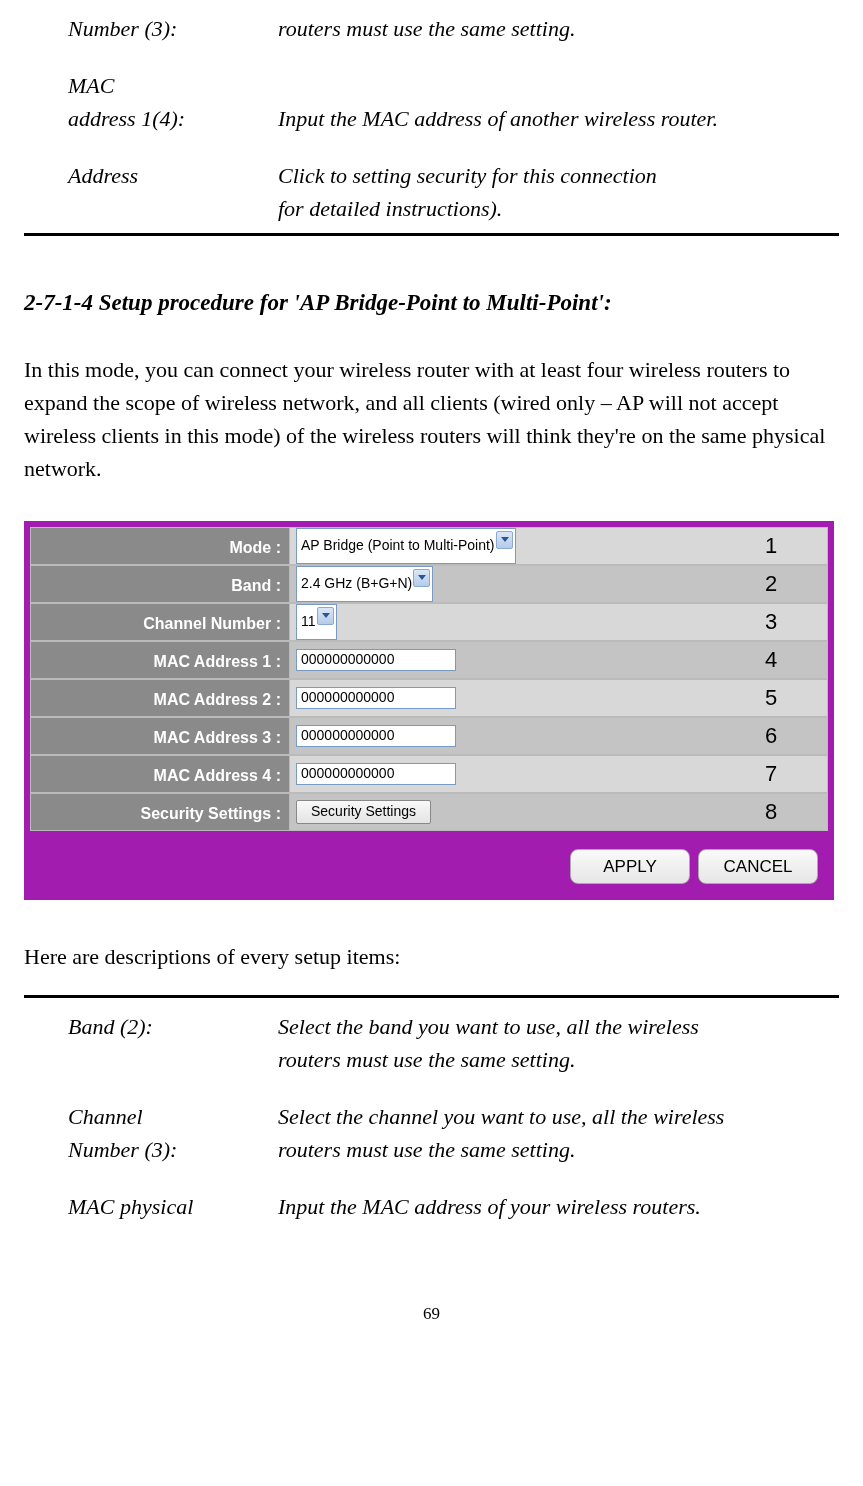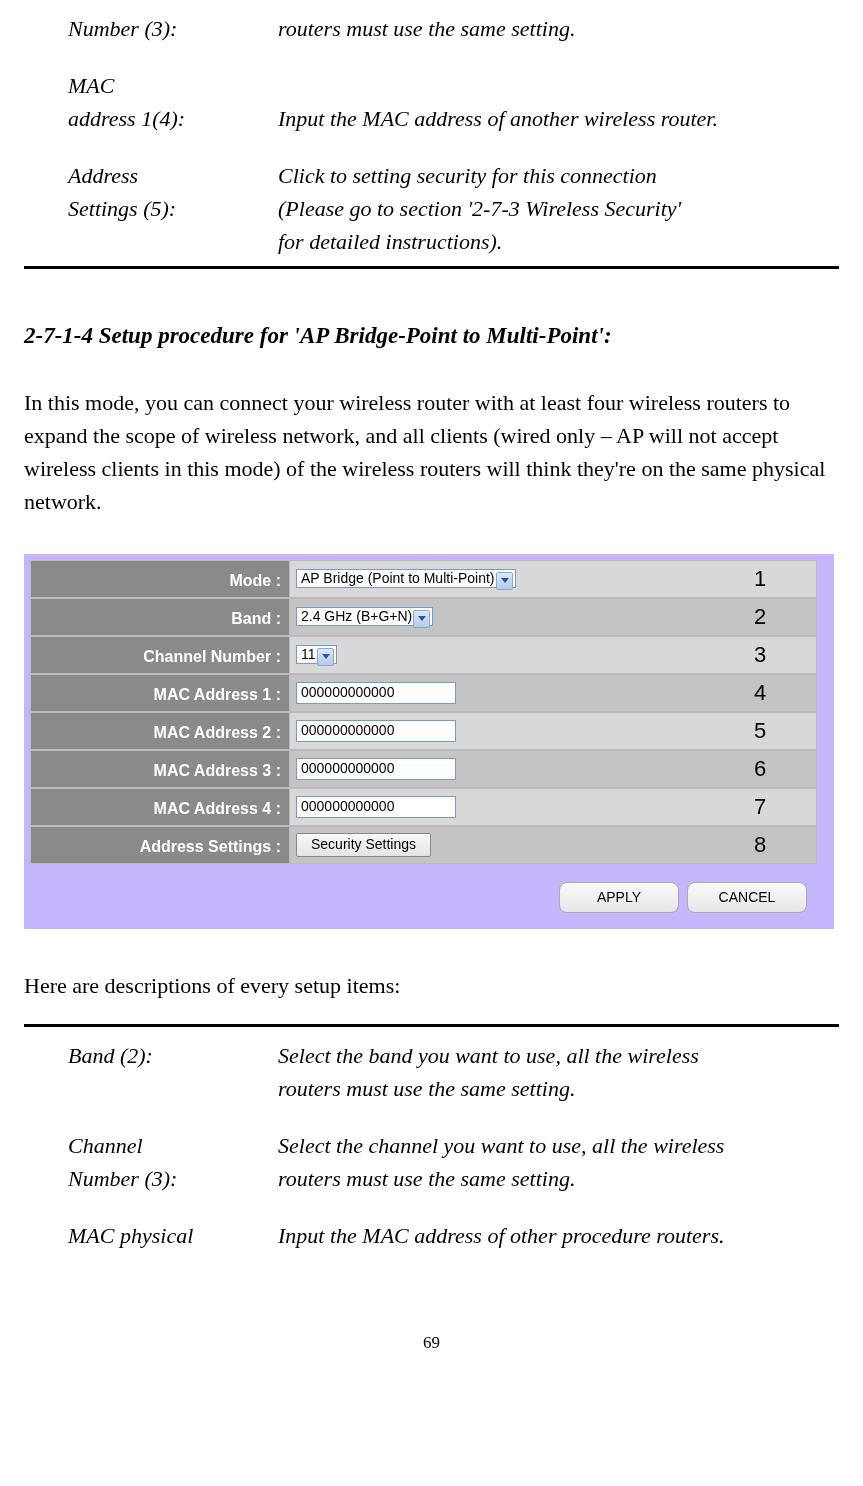--- a/index.html
+++ b/index.html
@@ -15,22 +15,22 @@
     .def-row { display: flex; align-items: flex-start; font-style: italic; margin-left: 44px; }
     .def-label { width: 210px; flex-shrink: 0; }
     .def-value { flex: 1; }
     .def-spacer { height: 24px; }
     hr.thick { border: none; border-top: 3px solid #000; margin: 8px 0 50px 0; }
     hr.thick2 { border: none; border-top: 3px solid #000; margin: 16px 0 12px 0; }
     .section-title { font-weight: bold; font-style: italic; margin: 16px 0 32px 0; font-size: 23px; }
     .body-text { font-style: normal; margin-bottom: 36px; }
     .figure-wrap { 
       width: 810px; 
-      background: #c4b5fd; 
-      padding: 6px 17px 16px 6px; 
+      background: #a21caf; 
+      padding: 6px 6px 16px 6px; 
       margin-bottom: 40px;
       position: relative;
       font-family: Arial, sans-serif;
       margin-top: 16px;
     }
     .figure-row {
       display: flex;
       align-items: stretch;
       height: 38px;
     }
@@ -57,21 +57,21 @@
     .figure-value-cell.alt { background: #c4c4c4; }
     .fake-select {
       background: #fff;
       border: 1px solid #7a9ac6;
       font-size: 14px;
       padding: 2px 20px 2px 4px;
       font-family: Arial, sans-serif;
       position: relative;
       display: inline-flex;
       align-items: center;
-      height: 19px;
+      height: 36px;
     }
     .fake-select::after {
       content: '';
       position: absolute;
       right: 2px;
       top: 2px;
       width: 15px;
       height: 16px;
       background: linear-gradient(#dbe7f6, #b5cbe8);
       border: 1px solid #8aa8d4;
@@ -121,21 +121,21 @@
     .figure-footer {
       display: flex;
       justify-content: flex-end;
       gap: 8px;
       padding: 18px 10px 0 0;
     }
     .main-button {
       background: linear-gradient(#fafafa, #e6e6e6);
       border: 1px solid #aaa;
       border-radius: 8px;
-      font-size: 14px;
+      font-size: 17px;
       font-family: Arial, sans-serif;
       padding: 4px 0;
       width: 120px;
       text-align: center;
       cursor: pointer;
     }
     .desc-intro { font-style: normal; margin-bottom: 22px; }
     .page-num { text-align: center; font-size: 17px; margin-top: 78px; font-style: normal; }
   </style>
 </head>
@@ -154,24 +154,20 @@
   <div class="def-row">
     <div class="def-label">address 1(4):</div>
     <div class="def-value">Input the MAC address of another wireless router.</div>
   </div>
   <div class="def-spacer"></div>
   <div class="def-row">
     <div class="def-label">Address</div>
     <div class="def-value">Click to setting security for this connection</div>
   </div>
   <div class="def-row">
-    <div class="def-label">Settings (5):</div>
-    <div class="def-value">(Please go to section '2-7-3 Wireless Security'</div>
-  </div>
-  <div class="def-row">
     <div class="def-label"></div>
     <div class="def-value">for detailed instructions).</div>
   </div>
 </div>
 
 <hr class="thick">
 
 <div class="section-title">2-7-1-4 Setup procedure for 'AP Bridge-Point to Multi-Point':</div>
 
 <div class="body-text">In this mode, you can connect your wireless router with at least four wireless routers to expand the scope of wireless network, and all clients (wired only – AP will not accept wireless clients in this mode) of the wireless routers will think they're on the same physical network.</div>
@@ -221,21 +217,21 @@
         </div>
       </div>
       <div class="figure-row">
         <div class="figure-label-cell">MAC Address 4 :</div>
         <div class="figure-value-cell">
           <span class="fake-input">000000000000</span>
           <span class="annot">7</span>
         </div>
       </div>
       <div class="figure-row">
-        <div class="figure-label-cell">Address Settings :</div>
+        <div class="figure-label-cell">Security Settings :</div>
         <div class="figure-value-cell alt">
           <span class="fake-button">Security Settings</span>
           <span class="annot">8</span>
         </div>
       </div>
     </div>
   <div class="figure-footer">
     <div class="main-button">APPLY</div>
     <div class="main-button">CANCEL</div>
   </div>
@@ -259,17 +255,17 @@
     <div class="def-label">Channel</div>
     <div class="def-value">Select the channel you want to use, all the wireless</div>
   </div>
   <div class="def-row">
     <div class="def-label">Number (3):</div>
     <div class="def-value">routers must use the same setting.</div>
   </div>
   <div class="def-spacer"></div>
   <div class="def-row">
     <div class="def-label">MAC physical</div>
-    <div class="def-value">Input the MAC address of other procedure routers.</div>
+    <div class="def-value">Input the MAC address of your wireless routers.</div>
   </div>
 </div>
 
 <div class="page-num">69</div>
 
 </body></html>

